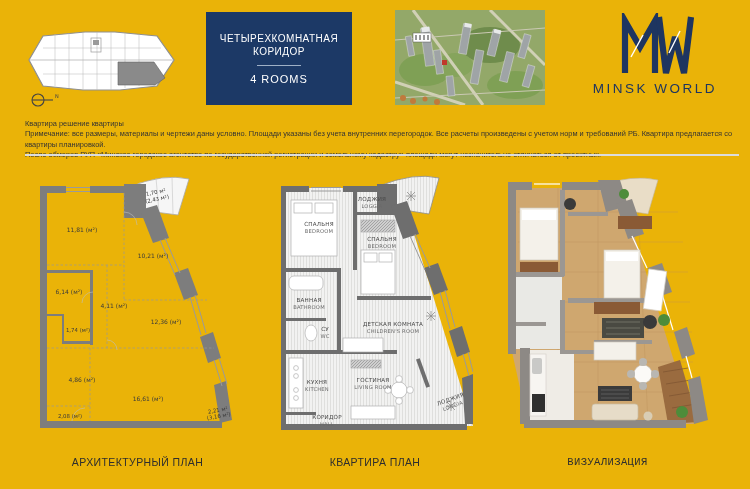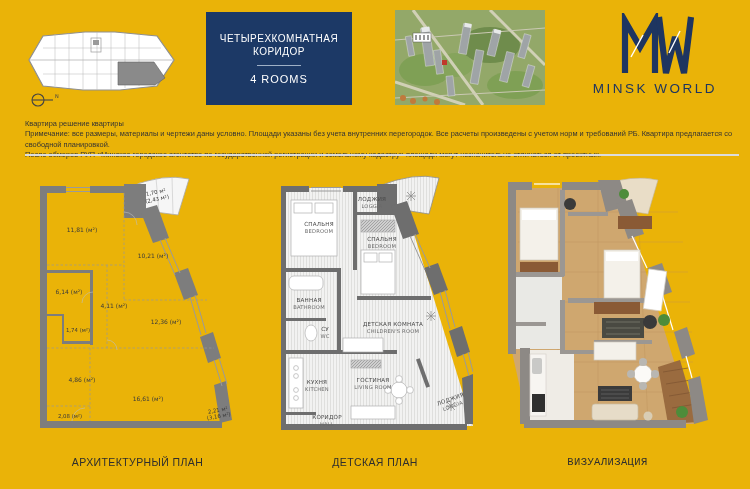--- a/index.html
+++ b/index.html
@@ -132,21 +132,21 @@
         <polyline points="74,4 81,60 90,24 99,60 106,4"></polyline>
       </g>
       <line x1="46" y1="44" x2="58" y2="22" stroke="#ffffff" stroke-width="1.4"></line>
       <line x1="84" y1="40" x2="95" y2="18" stroke="#ffffff" stroke-width="1.4"></line>
     </svg>
     <div class="brand">MINSK WORLD</div>
   </div>
 
   <div class="abs disclaimer">
     <div>Квартира решение квартиры</div>
-    <div>Примечание: все размеры, материалы и чертежи даны условно. Площади указаны без учета внутренних перегородок. Все расчеты произведены с учетом норм и требований РБ. Квартира предлагается со свободной планировкой.</div>
+    <div>Примечание: все размеры, материалы и чертежи даны условно. Площади указаны без учета внутренних перегородок. Все расчеты произведены с учетом норм и требований РБ. Квартира предлагается со квартиры планировкой.</div>
     <div>После обмеров РУП «Минское городское агентство по государственной регистрации и земельному кадастру» площади могут незначительно отличаться от проектных.</div>
   </div>
   <div class="abs divider"></div>
 
   <div class="abs" style="left:28px;top:170px;width:204px;height:264px;">
     <svg width="204" height="264" viewBox="0 0 204 264">
 
       <path d="M101,17 Q136,3 161,9 L150,45 L112,40 Z" fill="#f6f6f6" stroke="#a8a8a8" stroke-width=".8"></path>
       <g stroke="#c4c4c4" stroke-width=".6">
           <line x1="112" y1="12" x2="116" y2="40"></line>
@@ -442,16 +442,16 @@
         <circle cx="145" cy="190" r="4" fill="#b9b7b2"></circle>
           <circle cx="145" cy="214" r="4" fill="#b9b7b2"></circle>
         <rect x="94" y="232" width="46" height="16" rx="3" fill="#e6dcc8" stroke="#c9bda5" stroke-width=".7"></rect>
         <circle cx="150" cy="244" r="4.5" fill="#d9cdb4"></circle>
         <circle cx="184" cy="240" r="6" fill="#4e8c3a"></circle>
       </g>
     </svg>
   </div>
 
   <div class="abs caption cap-arch">АРХИТЕКТУРНЫЙ ПЛАН</div>
-  <div class="abs caption cap-sketch">ДЕТСКАЯ ПЛАН</div>
+  <div class="abs caption cap-sketch">КВАРТИРА ПЛАН</div>
   <div class="abs caption cap-viz">ВИЗУАЛИЗАЦИЯ</div>
 
 </div>
 
 </body></html>

